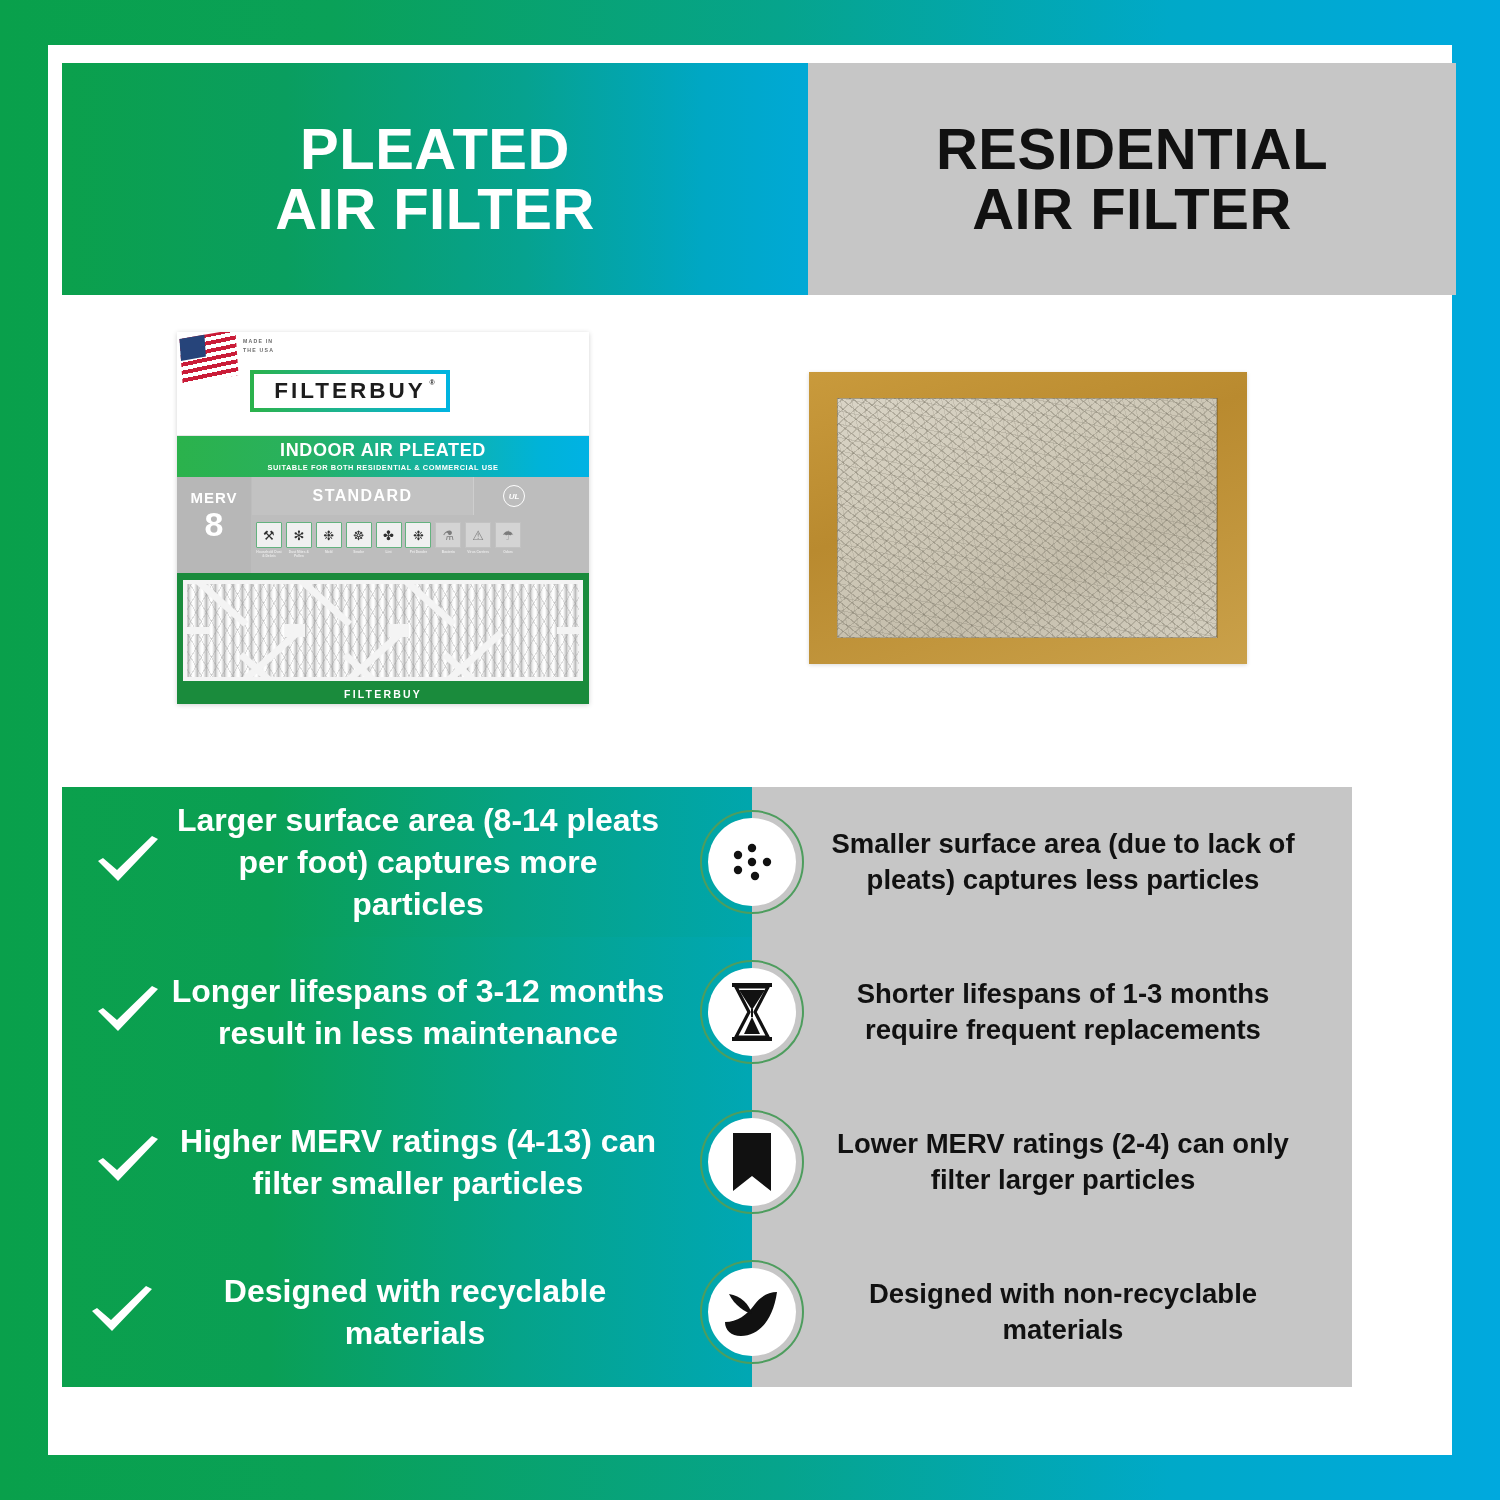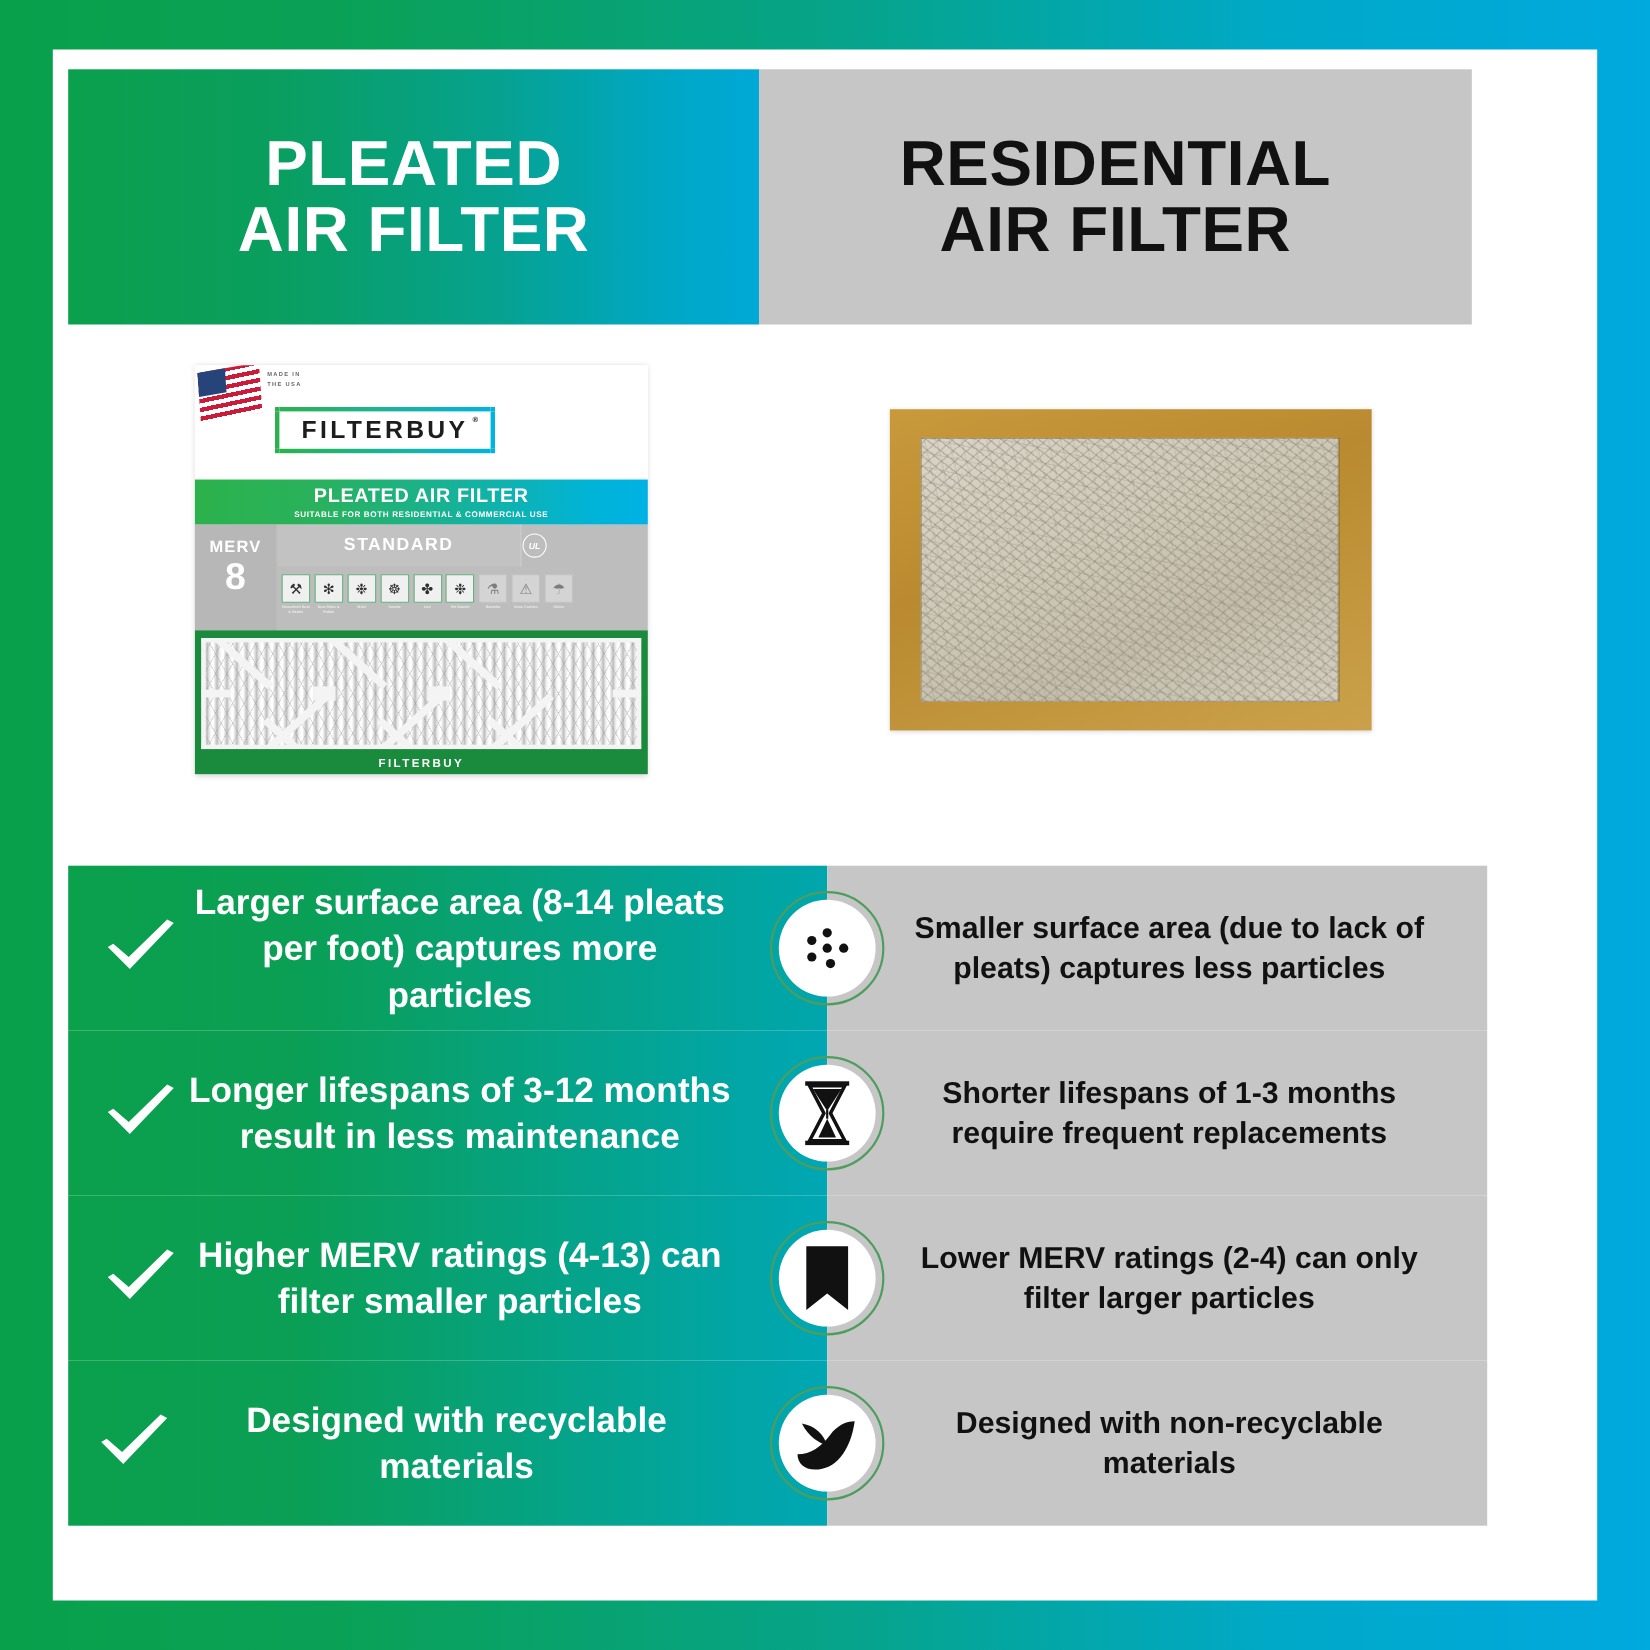--- a/index.html
+++ b/index.html
@@ -32,21 +32,21 @@
     display: flex;
   }
   .hdr {
     flex: 0 0 auto;
     display: flex;
     align-items: center;
     justify-content: center;
     text-align: center;
   }
   #hdr-pleated {
-    width: 628px;
+    width: 746px;
     background: linear-gradient(90deg, #0ba04c 0%, #0a9e5f 30%, #06a28f 62%, #00a7c4 86%, #00a9d6 100%);
   }
   #hdr-fiberglass {
     width: 648px;
     background: #c6c6c6;
   }
   .hdr-title {
     font-weight: 700;
     font-size: 58px;
     line-height: 1.04;
@@ -157,21 +157,21 @@
     background: #c2c2c2;
     display: flex; align-items: center; justify-content: center;
     border-right: 1px solid #cecece;
   }
   #pkg-standard-text {
     color: #fff; font-size: 16px; font-weight: 700; letter-spacing: 1.4px;
   }
   #pkg-ul-cell {
     position: absolute; left: 298px; top: 0;
     width: 50px; height: 38px;
-    display: flex; align-items: center; justify-content: flex-start; font-style: italic;
+    display: flex; align-items: center; justify-content: flex-end; font-style: italic;
   }
   #pkg-ul-mark {
     width: 22px; height: 22px; border-radius: 50%;
     border: 1.5px solid #ffffff;
     color: #fff; font-size: 8px; font-weight: 700;
     display: flex; align-items: center; justify-content: center;
   }
   #pkg-iconstrip {
     position: absolute; left: 75px; top: 40px;
     width: 273px; height: 56px;
@@ -351,21 +351,21 @@
           </div>
           <div id="pkg-logo-box">
             <div id="pkg-logo-text">
               <span>FILTERBUY</span>
               <span id="pkg-logo-tm">®</span>
             </div>
           </div>
         </div>
 
         <div id="pkg-greenband">
-          <div id="pkg-greenband-main">PLEATED AIR FILTER</div>
+          <div id="pkg-greenband-main">INDOOR AIR PLEATED</div>
           <div id="pkg-greenband-sub">SUITABLE FOR BOTH RESIDENTIAL &amp; COMMERCIAL USE</div>
         </div>
 
         <div id="pkg-graybar">
           <div id="pkg-merv-cell">
             <div id="pkg-merv-label">MERV</div>
             <div id="pkg-merv-value">8</div>
           </div>
           <div id="pkg-standard-cell">
             <div id="pkg-standard-text">STANDARD</div>

